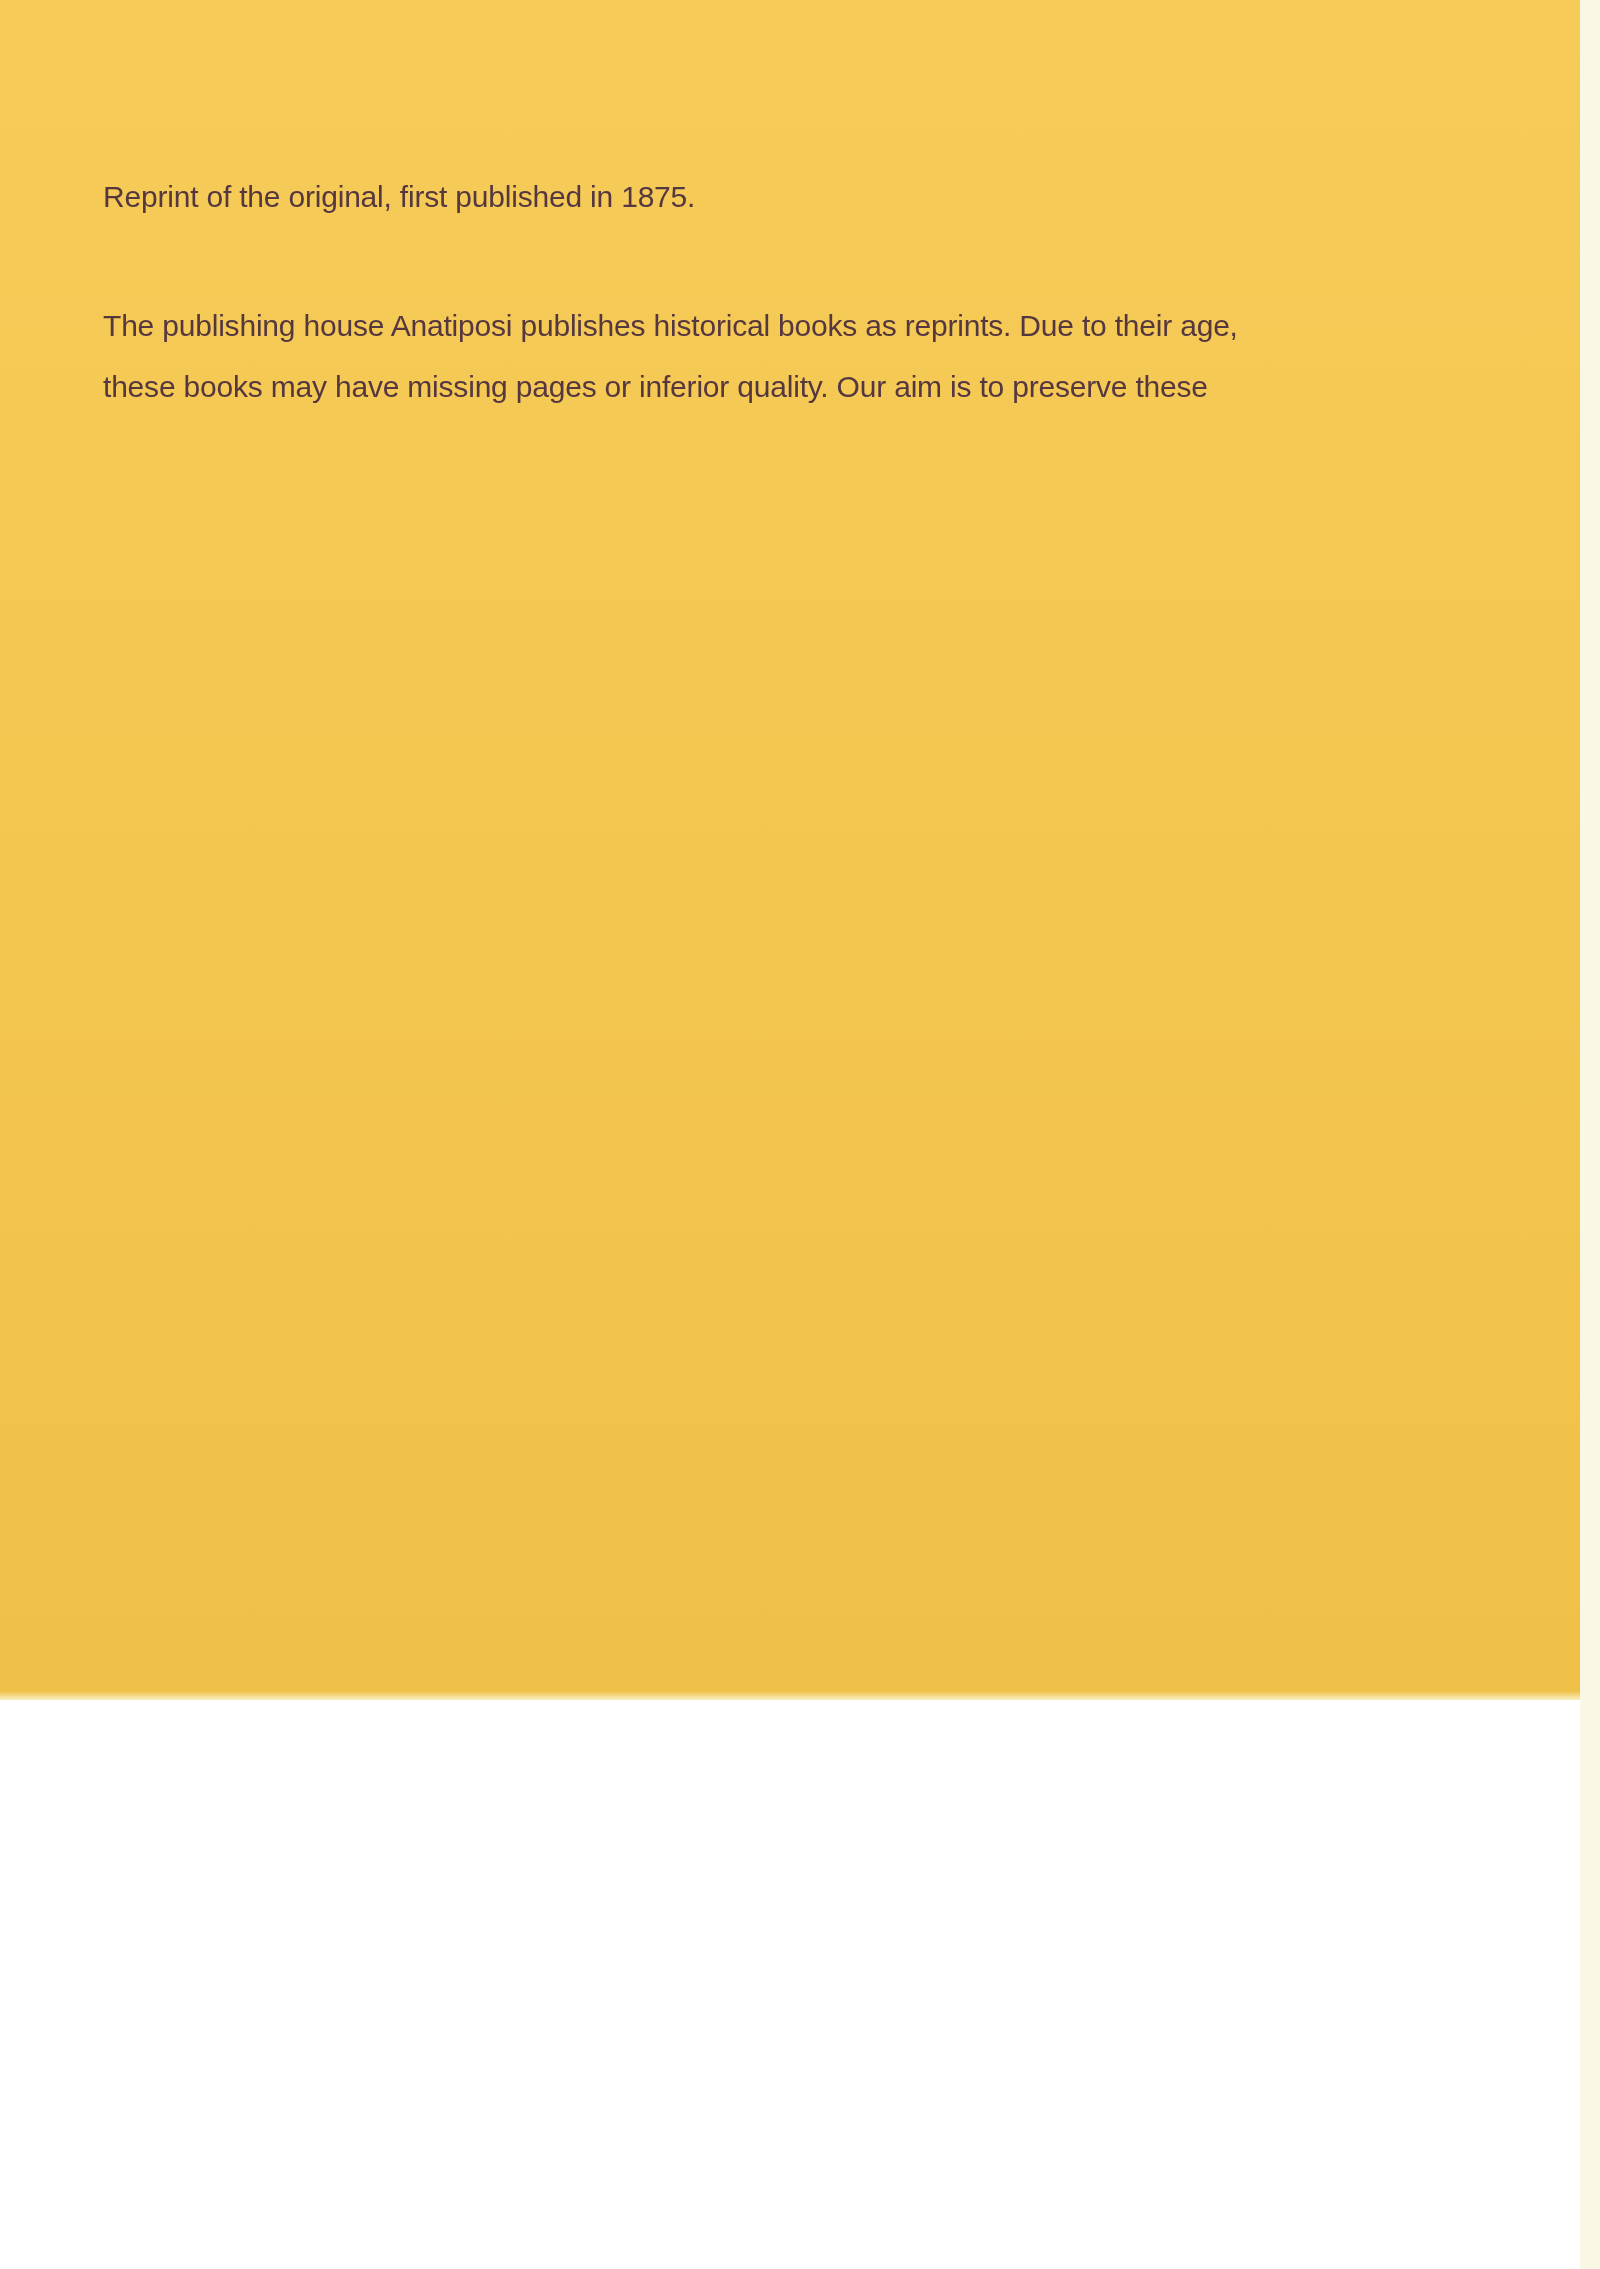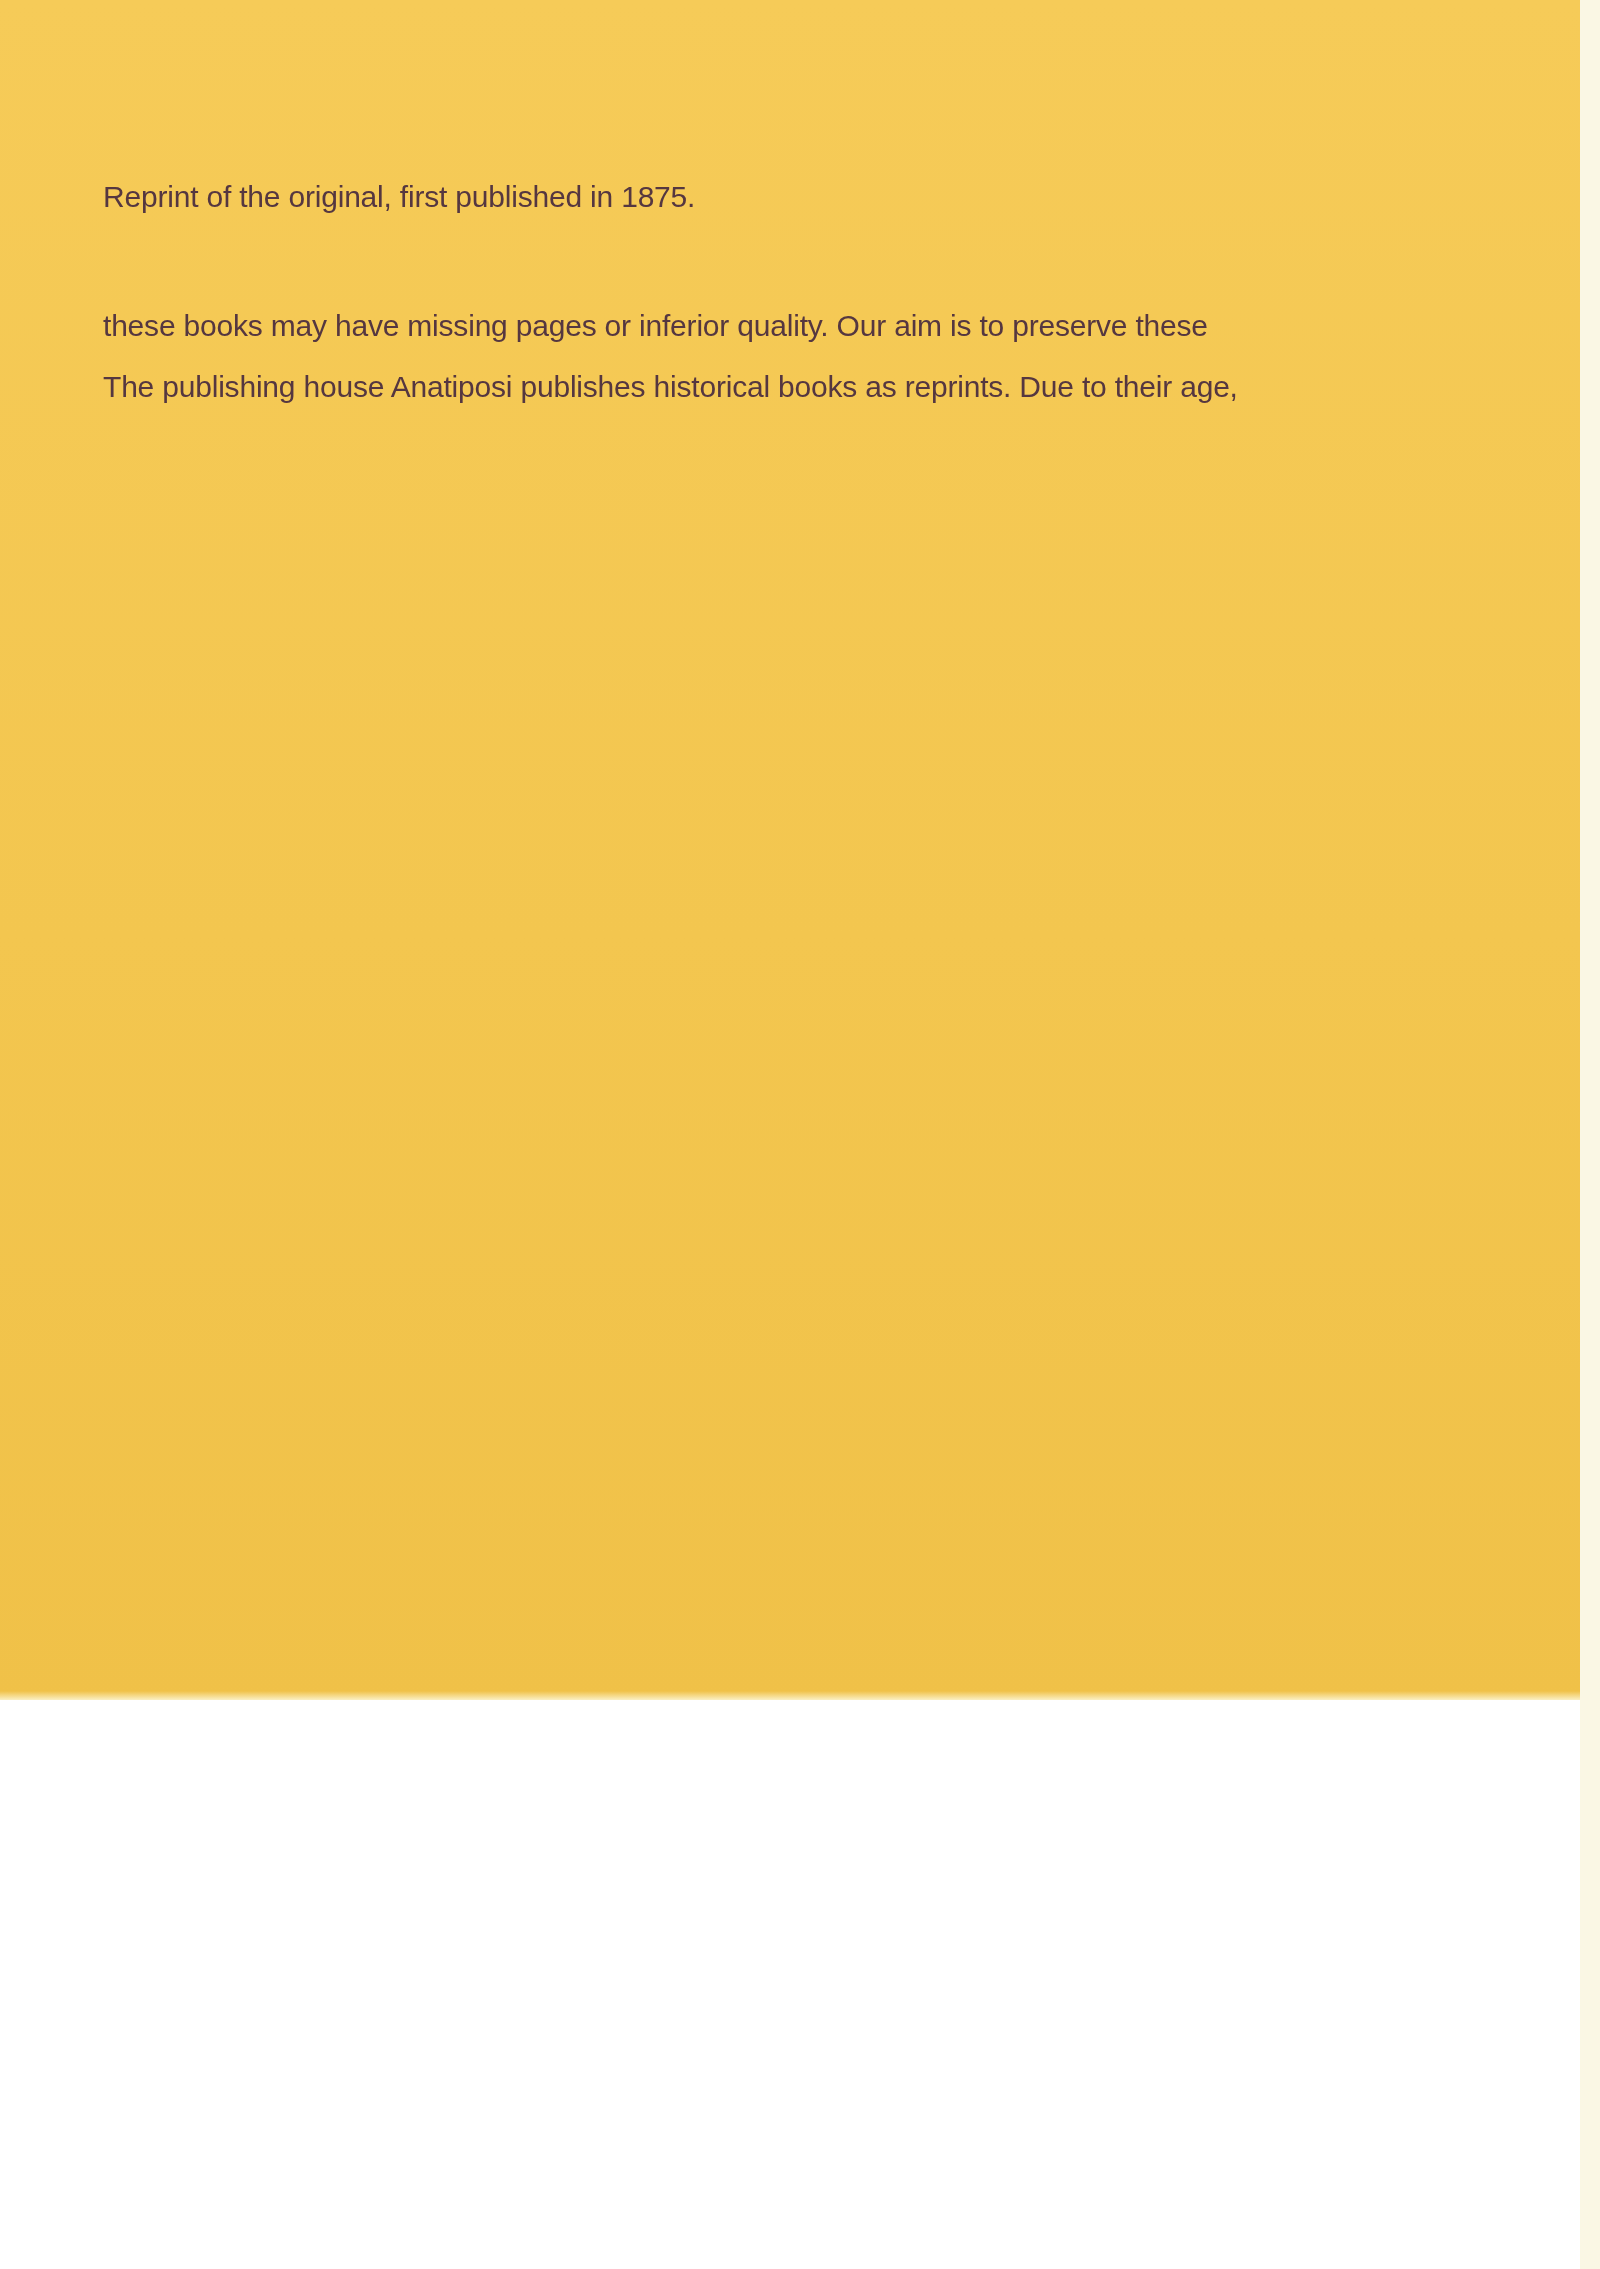--- a/index.html
+++ b/index.html
@@ -74,22 +74,22 @@
   }
 </style>
 </head>
 <body>
 
 <div class="page" style="color: rgb(85, 55, 64);">
 
   <div class="yellow-area">
     <div class="reprint-line">Reprint of the original, first published in 1875.</div>
     <div class="about">
+      <div class="about-line">The publishing house Anatiposi publishes historical books as reprints. Due to their age,</div>
       <div class="about-line">these books may have missing pages or inferior quality. Our aim is to preserve these</div>
-      <div class="about-line">The publishing house Anatiposi publishes historical books as reprints. Due to their age,</div>
     </div>
   </div>
 
   <div class="white-area">
     
 
     
 
     
   </div>

